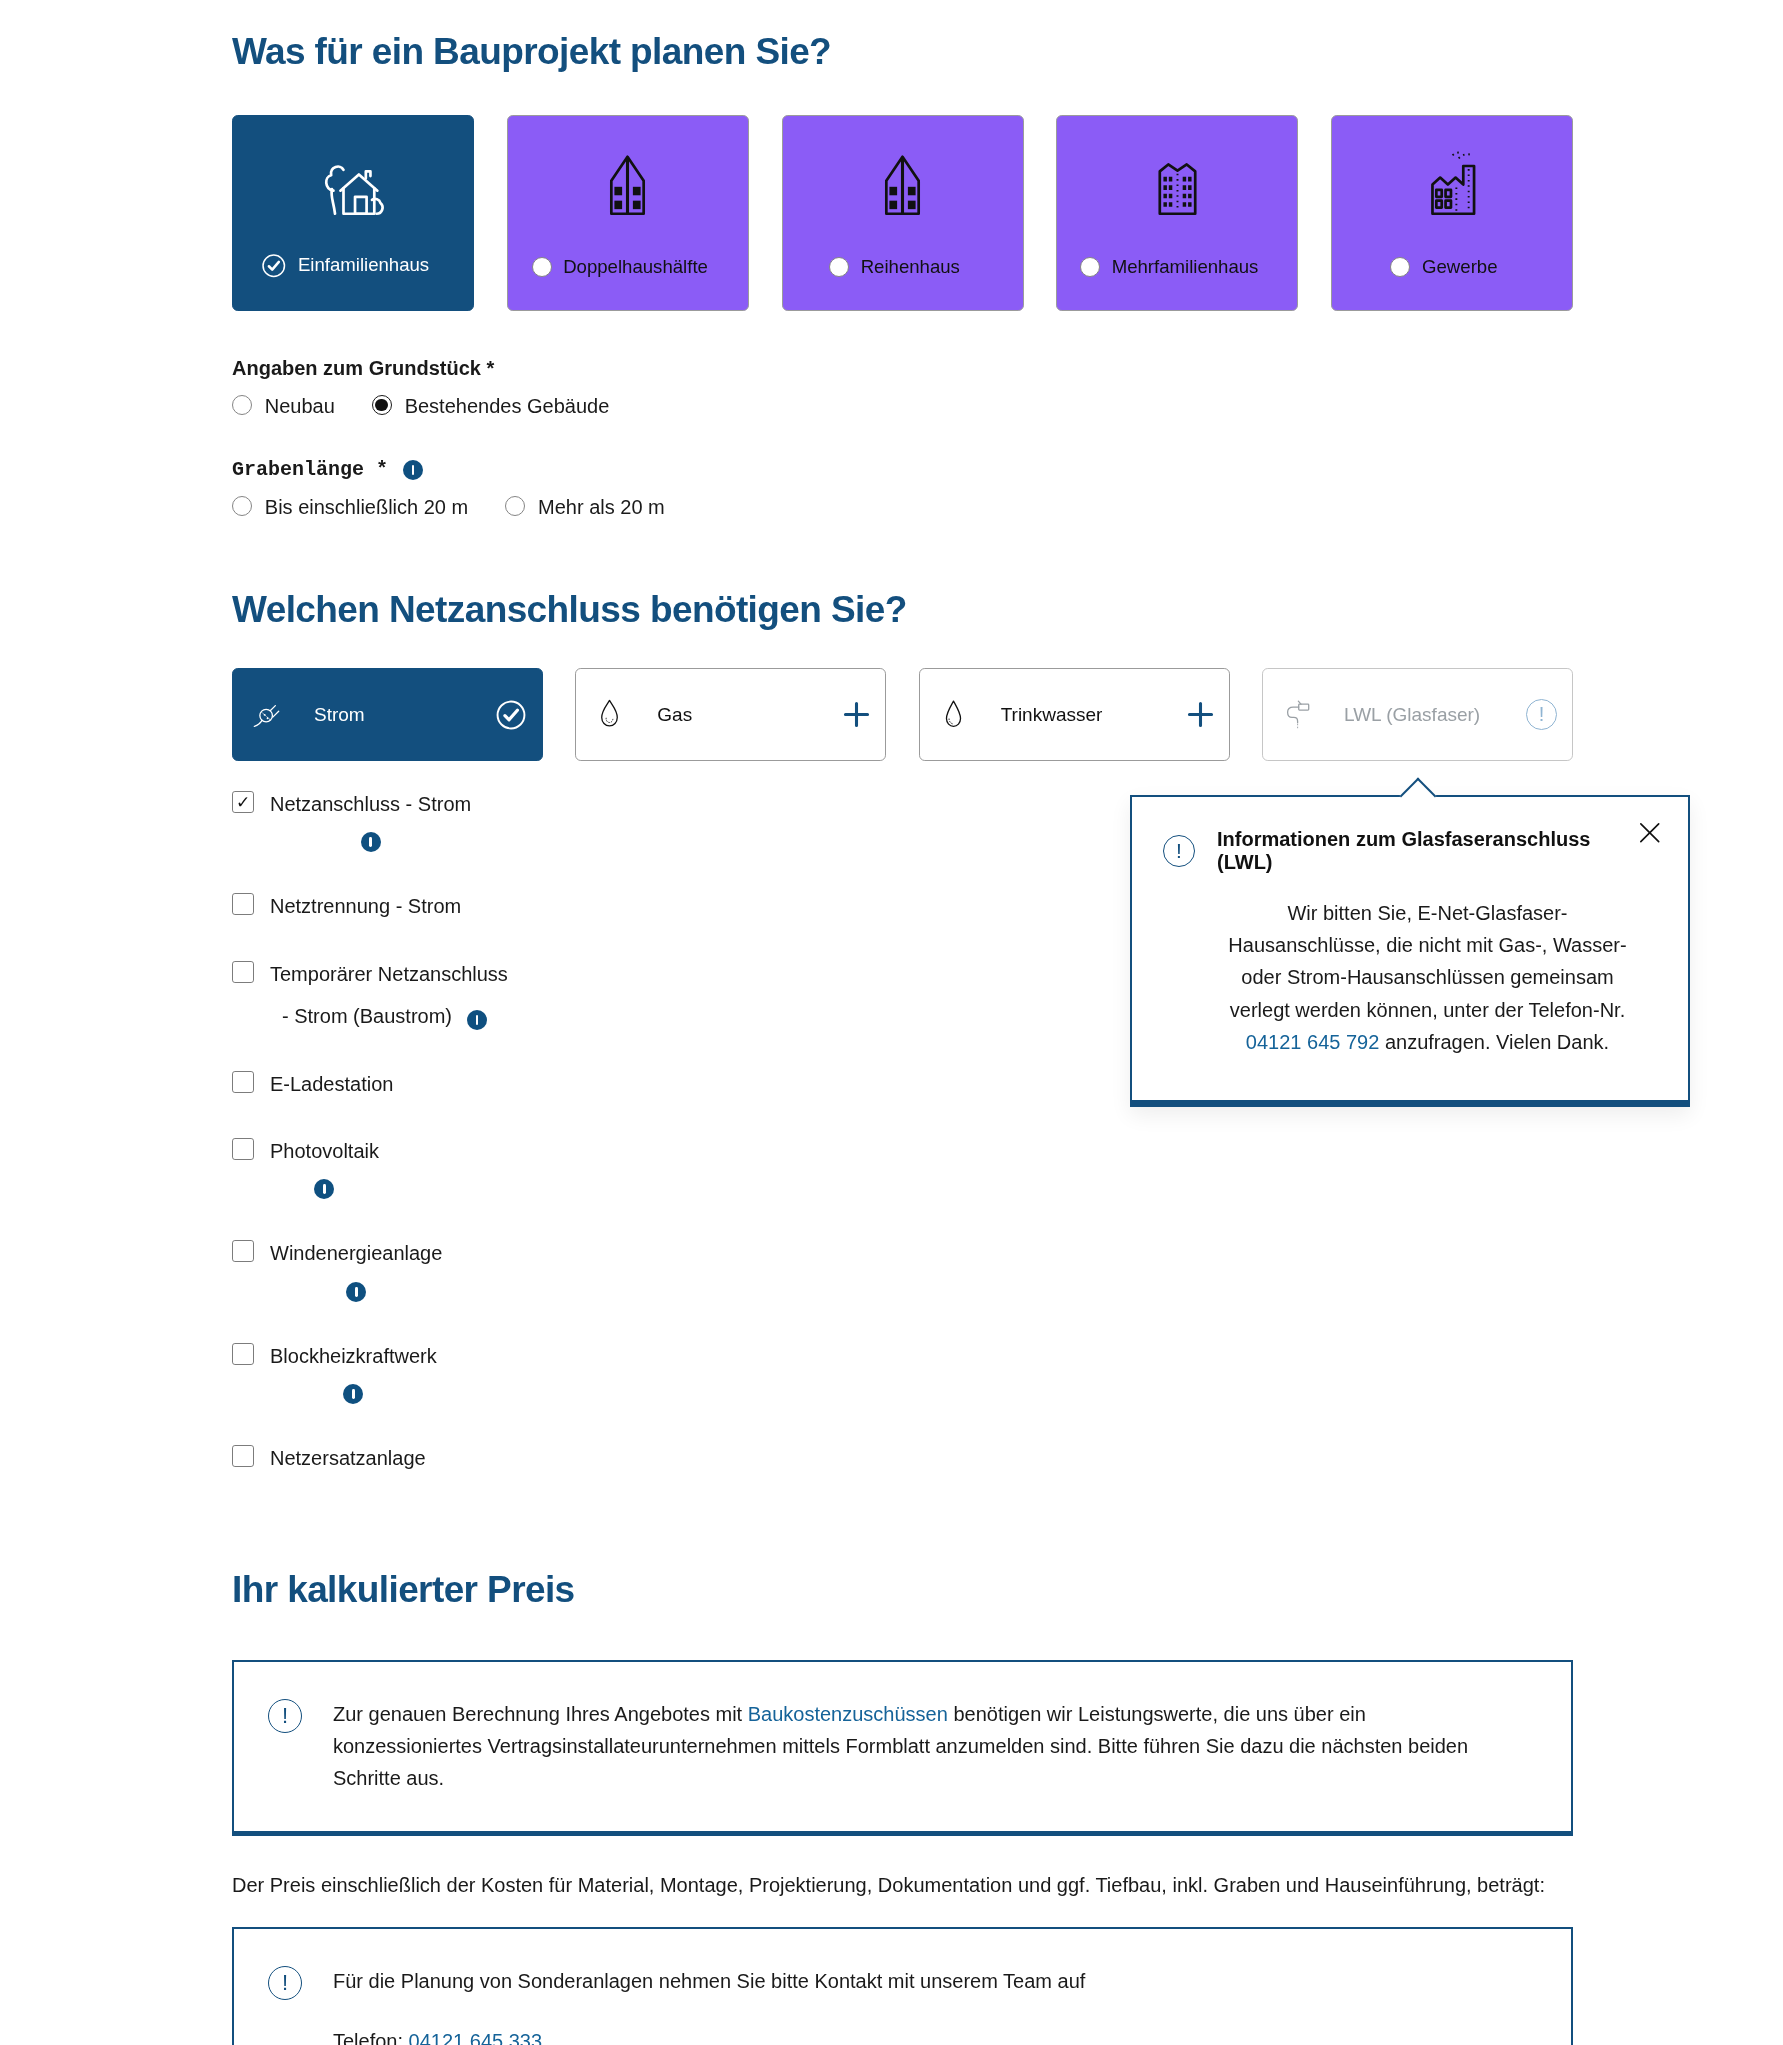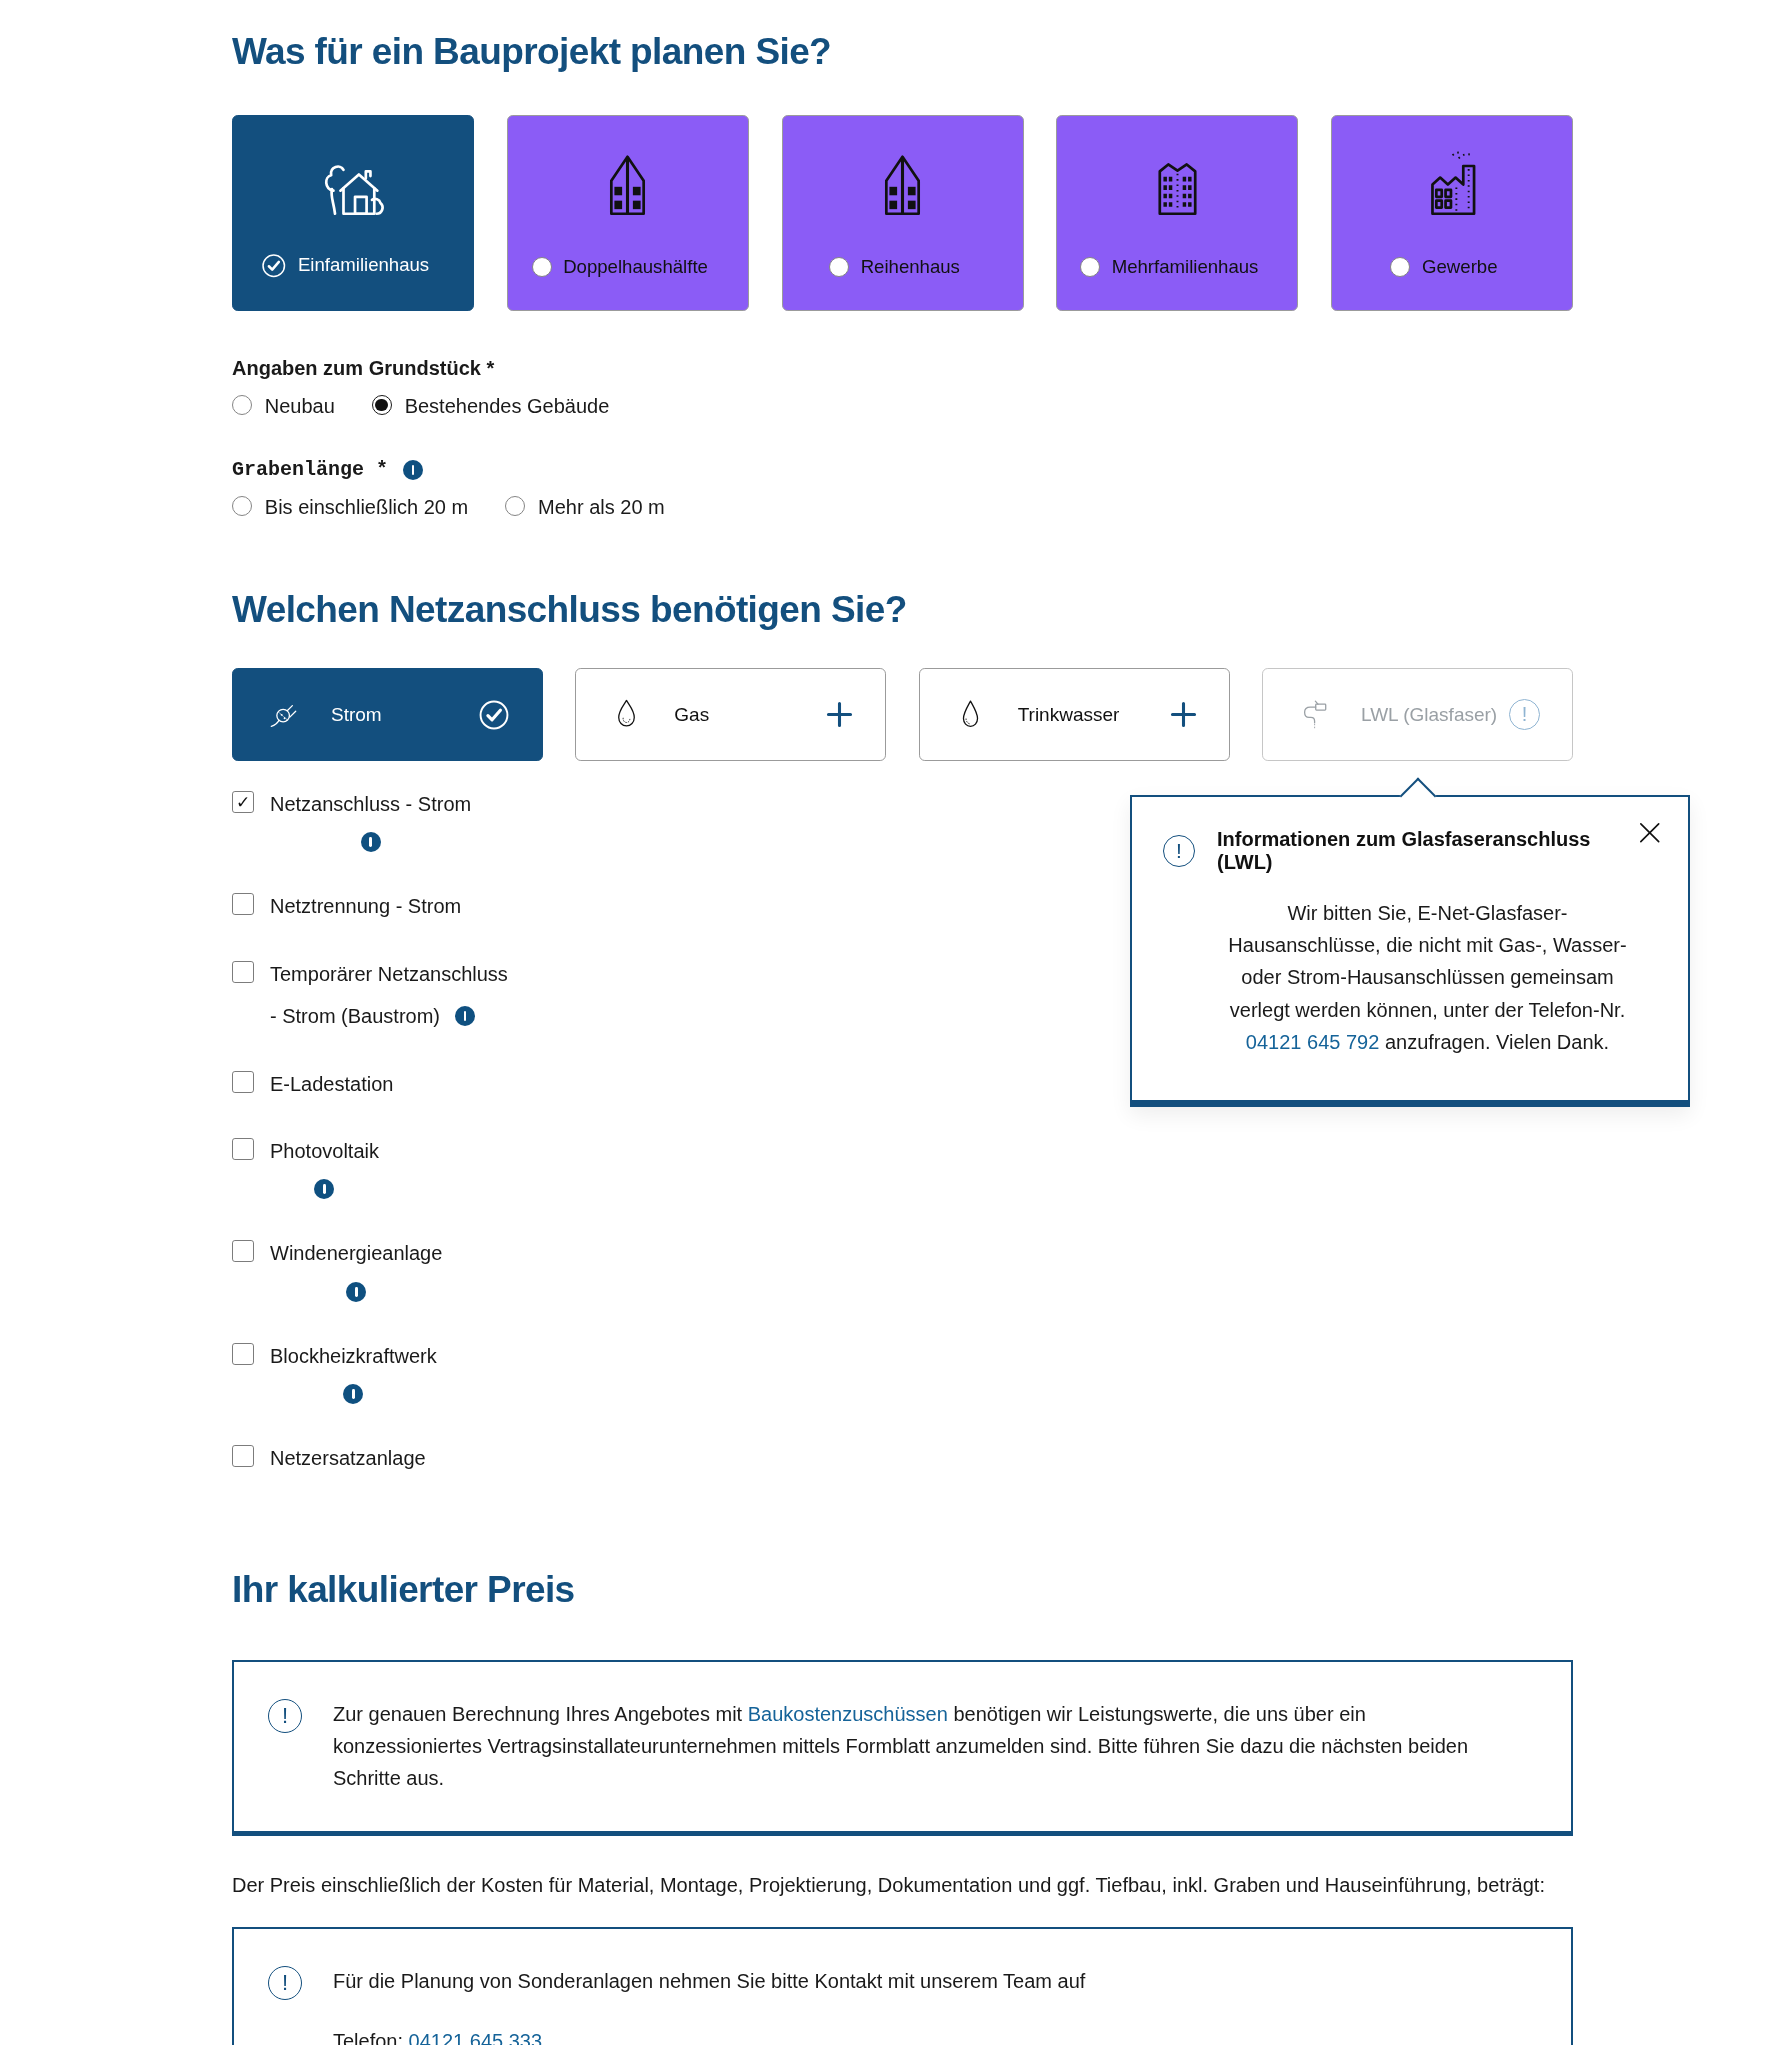--- a/index.html
+++ b/index.html
@@ -33,41 +33,41 @@
   .radio-row{display:flex;gap:37px;margin-top:15px;}
   .radio-option{display:flex;align-items:flex-start;gap:12.8px;cursor:pointer;}
 
   .info-badge{width:20px;height:20px;min-width:20px;border-radius:50%;background:#0f5080;
               display:inline-flex;align-items:center;justify-content:center;cursor:pointer;}
   .info-badge::after{content:"";width:2.9px;height:10px;background:#fff;border-radius:1.4px;}
 
   
   .ucards{display:flex;justify-content:space-between;margin-top:37px;}
   .ucard{width:311px;height:93px;border:1.2px solid #9b9b9b;border-radius:5.8px;background:#fff;
-         display:flex;align-items:center;padding:0 32px;box-sizing:border-box;font-size:19px;
+         display:flex;align-items:center;padding:0 15px;box-sizing:border-box;font-size:19px;
          color:#111;cursor:pointer;}
   .ucard svg.usvg{width:37px;height:37px;}
   .ucard .ulabel{margin-left:29px;}
   .ucard .tail{margin-left:auto;display:flex;align-items:center;}
   .ucard.selected{background:#134f7e;border-color:#134f7e;color:#fff;}
   .ucard.selected .check-badge svg{width:32px;height:32px;}
   .ucard.disabled{border-color:#c6c6c6;color:#9aa0a5;cursor:default;}
   .plus-icon{width:27px;height:27px;display:block;}
   .excl-ring{width:31px;height:31px;border:1.7px solid #8fb4d2;border-radius:50%;color:#8fb4d2;
              display:flex;align-items:center;justify-content:center;font-size:20px;box-sizing:border-box;}
 
   
   .conn-body{position:relative;margin-top:30px;}
   .cb-row{display:flex;align-items:flex-start;gap:16px;margin-bottom:41px;font-size:20px;cursor:pointer;}
   .cb{width:22px;height:22px;min-width:22px;border:1.4px solid #7c7c7c;border-radius:2.9px;background:#fff;
       box-sizing:border-box;display:flex;align-items:center;justify-content:center;margin-top:0px;}
   .cb.checked::after{content:"✓";font-size:17px;font-weight:bold;color:#111;line-height:1;}
   .cb-label{line-height:1.32;display:flex;align-items:center;gap:15px;flex-direction:column;}
   .cb-lines{line-height:1.32;}
-  .cb-line2{display:flex;align-items:center;gap:15px;margin-top:16px;}
+  .cb-line2{display:flex;align-items:flex-end;gap:15px;margin-top:16px;margin-left:12px;}
 
   .tooltip{position:absolute;top:3.5px;left:898px;width:560px;box-sizing:border-box;background:#fff;
            border:2.3px solid #134f7e;border-bottom-width:7px;padding:31px 32px 42px 31px;
            box-shadow:0 8px 20px rgba(0,0,0,0.07);z-index:5;}
   .tooltip .arrow{position:absolute;top:-14px;left:273px;width:24px;height:24px;background:#fff;
                   border-top:2.3px solid #134f7e;border-left:2.3px solid #134f7e;transform:rotate(45deg);}
   .tt-head{display:flex;align-items:center;gap:22px;padding-right:58px;}
   .tt-title{font-weight:bold;font-size:20px;color:#111;}
   .tt-close{position:absolute;top:23px;right:25.5px;cursor:pointer;}
   .tt-close svg{width:25.5px;height:25.5px;display:block;}

